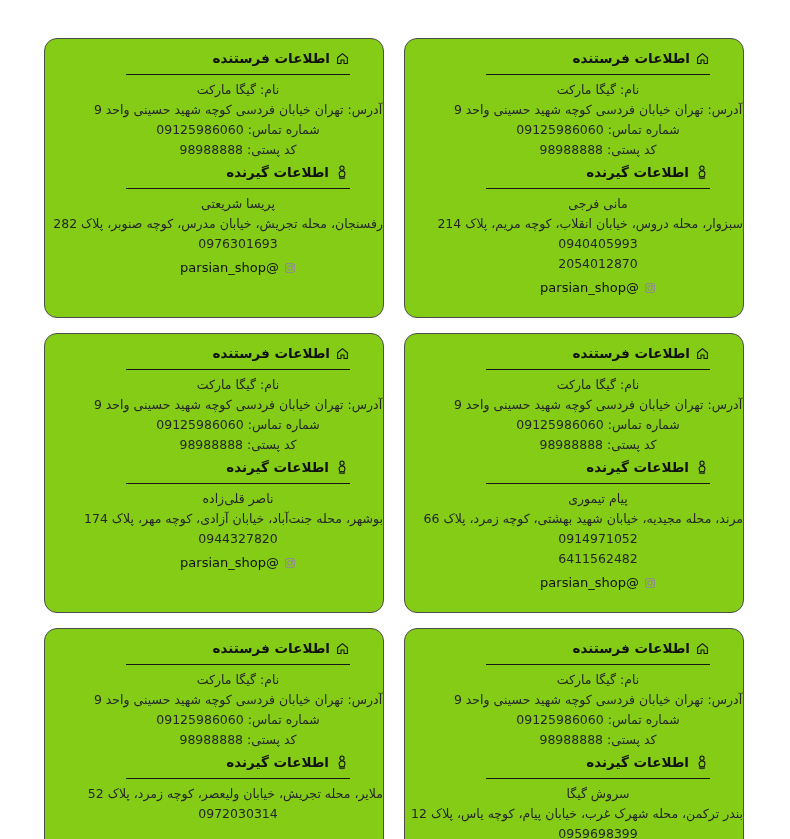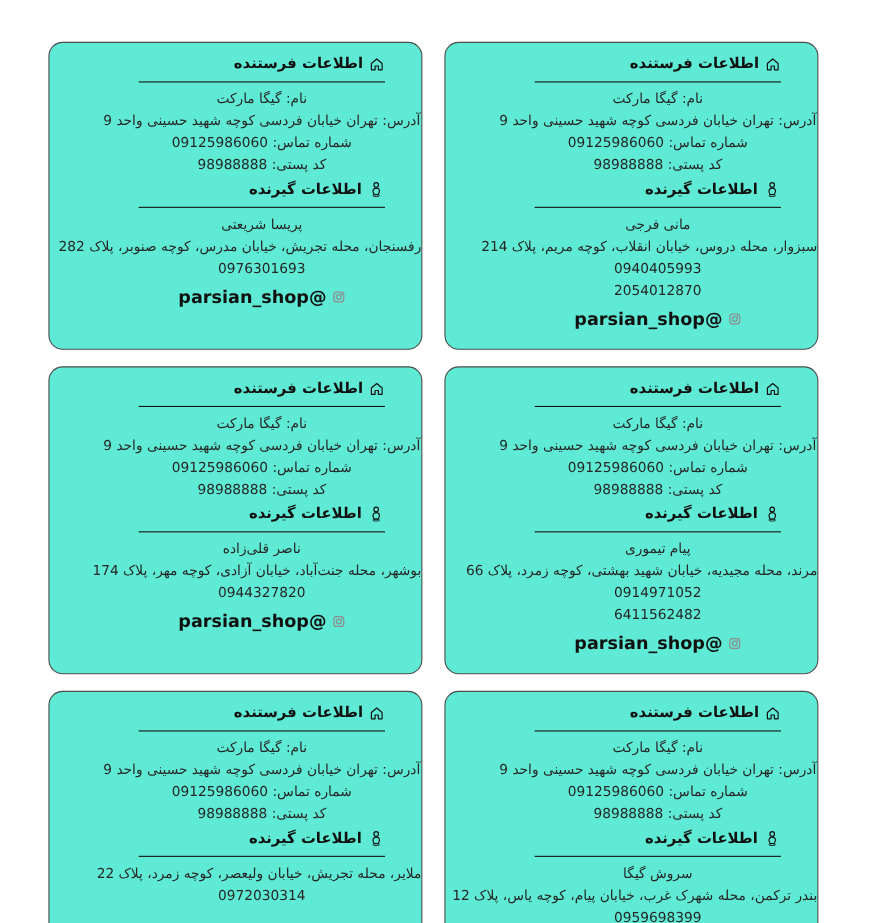--- a/index.html
+++ b/index.html
@@ -13,21 +13,21 @@
     width: 790px; height: 839px;
     padding: 38px 44px 0 44px;
     display: grid;
     grid-template-columns: 340px 340px;
     column-gap: 20px; row-gap: 15px;
     align-content: start;
     direction: ltr;
   }
   .card {
     width: 340px; height: 280px;
-    background: #5eead4;
+    background: #84cc16;
     border: 1px solid #4d4d4d;
     border-radius: 13px;
     direction: rtl;
     overflow: hidden;
     padding-left: 48px;
   }
   .sec-head {
     margin: 11px 33px 0 33px;
     padding-bottom: 8px;
     border-bottom: 1.5px solid #161616;
@@ -41,21 +41,21 @@
     margin-top: 5px;
     text-align: center;
     font-size: 12.5px; line-height: 20px; color: #262626;
   }
   .sec-body > div { white-space: nowrap; }
   .footer {
     margin-top: 6px;
     display: flex; justify-content: center; align-items: center; gap: 5px;
   }
   .handle {
-    font-size: 16px; font-weight: bold; color: #111;
+    font-size: 13px; font-weight: normal; color: #111;
     direction: ltr; unicode-bidi: isolate;
   }
   .ig { color: #8e8e8e; }
 </style>
 </head>
 <body>
 
 <svg width="0" height="0" style="position:absolute">
   <defs>
     <g id="i-home">
@@ -247,21 +247,21 @@
     </div>
     <div class="sec-head receiver">
       <span class="icon">
           <svg viewBox="0 0 24 24" width="16" height="16">
             <use href="#i-person"></use>
           </svg>
         </span>
       <span>اطلاعات گیرنده</span>
     </div>
     <div class="sec-body">
-      <div>ملایر، محله تجریش، خیابان ولیعصر، کوچه زمرد، پلاک 22</div>
+      <div>ملایر، محله تجریش، خیابان ولیعصر، کوچه زمرد، پلاک 52</div>
       <div>0972030314</div>
       <div></div>
     </div>
 
   </section>
 
   <section class="card">
     <div class="sec-head">
       <span class="icon">
           <svg viewBox="0 0 24 24" width="15" height="15">

